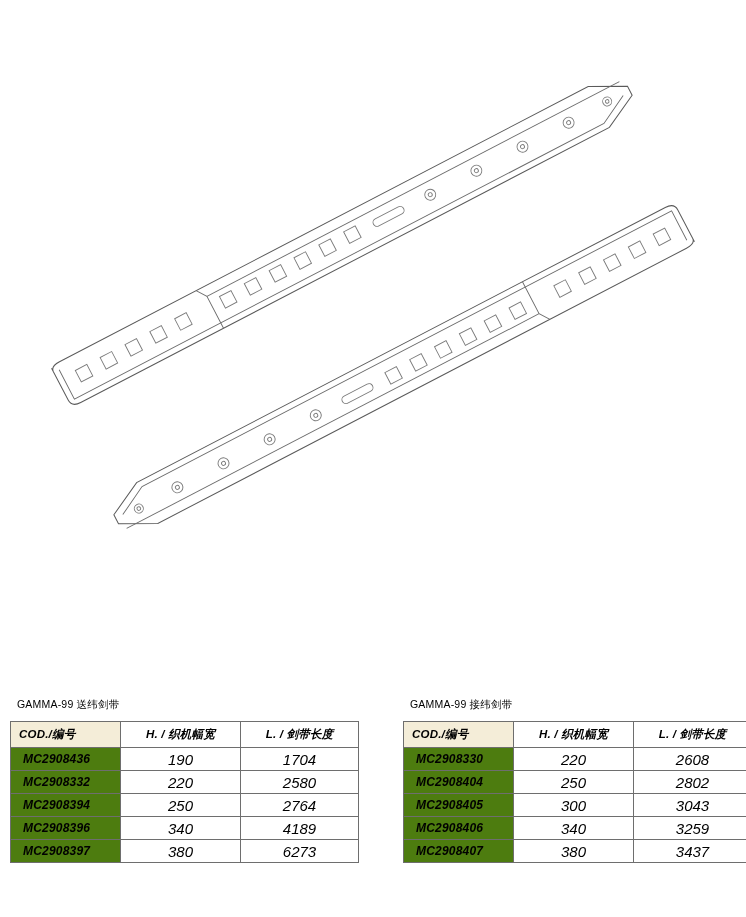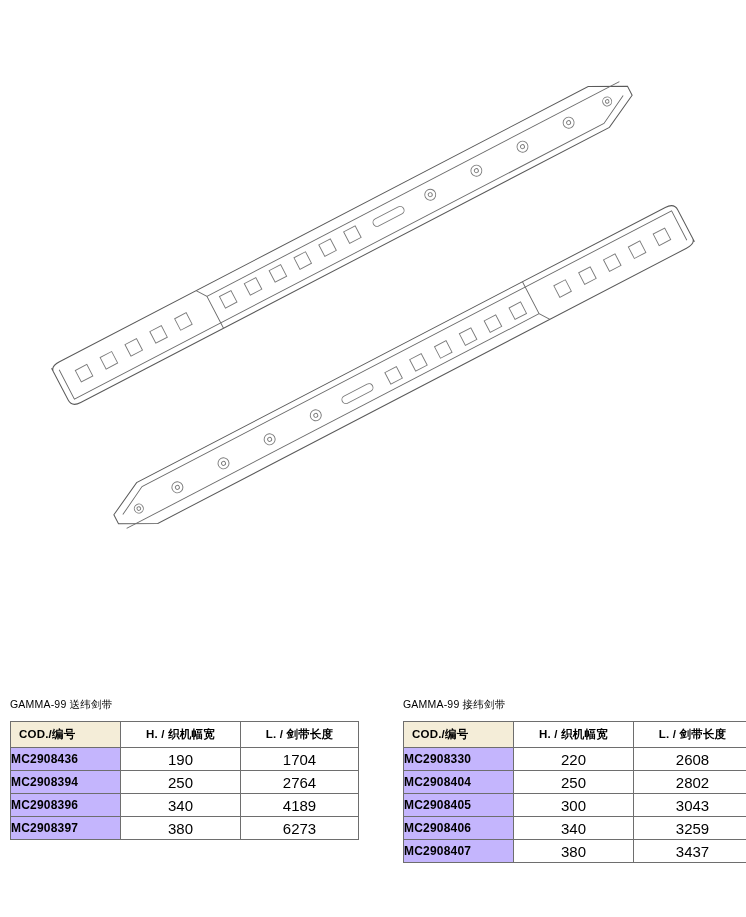--- a/index.html
+++ b/index.html
@@ -33,25 +33,27 @@
   }
   .table-block.left  { left: 10px;  top: 698px; }
   .table-block.right { left: 403px; top: 698px; }
 
   .table-caption {
     font-size: 10.5px;
     letter-spacing: 0.2px;
     margin-bottom: 9px;
     color: #000;
     white-space: nowrap;
+    margin-left: 7px;
   }
   table.spec {
     border-collapse: collapse;
     width: 348px;
     table-layout: fixed;
+    font-style: italic;
   }
   table.spec th, table.spec td {
     border: 1px solid #6e6e6e;
     height: 22px;
     padding: 0;
     font-size: 11px;
     font-weight: normal;
     text-align: center;
     vertical-align: middle;
     background: #ffffff;
@@ -60,25 +62,25 @@
     font-weight: bold;
     font-size: 11.5px;
     letter-spacing: 0.2px;
     height: 25px;
   }
   table.spec col.c0 { width: 110px; }
   table.spec col.c1 { width: 120px; }
   table.spec col.c2 { width: 118px; }
 
   table.spec tbody td.code {
-    background: #c4b5fd;
+    background: #4d7c0f;
     font-weight: bold;
     font-size: 12px;
     text-align: left;
-    padding-left: 0;
+    padding-left: 12px;
     letter-spacing: 0.2px;
   }
   table.spec thead th.code-head {
     background: #f4edd8;
     text-align: left;
     padding-left: 8px;
   }
   table.spec tbody td.num {
     font-size: 15px;
   }
@@ -202,20 +204,25 @@
         <th>L. / 剑带长度</th>
       </tr>
     </thead>
     <tbody>
       <tr>
         <td class="code">MC2908436</td>
         <td class="num">190</td>
         <td class="num">1704</td>
       </tr>
       <tr>
+        <td class="code">MC2908332</td>
+        <td class="num">220</td>
+        <td class="num">2580</td>
+      </tr>
+      <tr>
         <td class="code">MC2908394</td>
         <td class="num">250</td>
         <td class="num">2764</td>
       </tr>
       <tr>
         <td class="code">MC2908396</td>
         <td class="num">340</td>
         <td class="num">4189</td>
       </tr>
       <tr>

